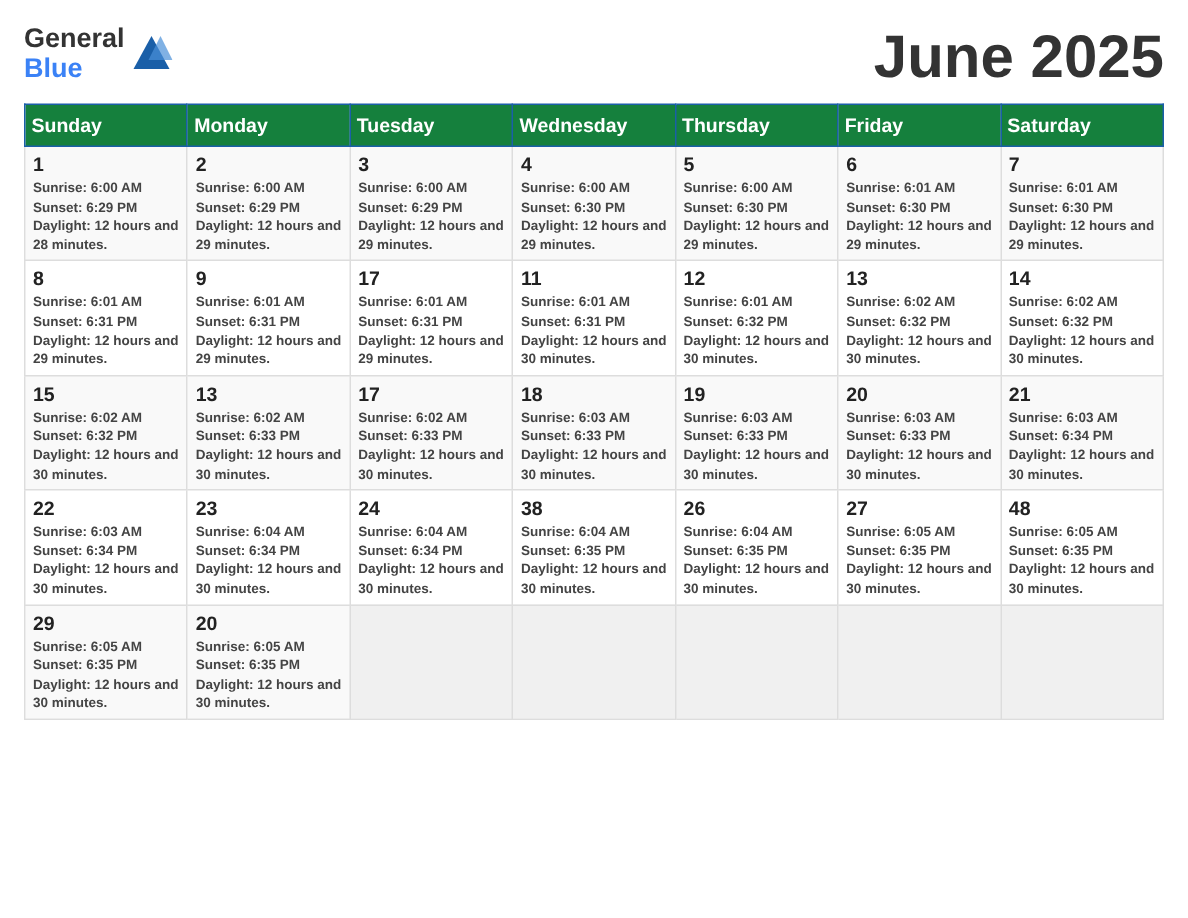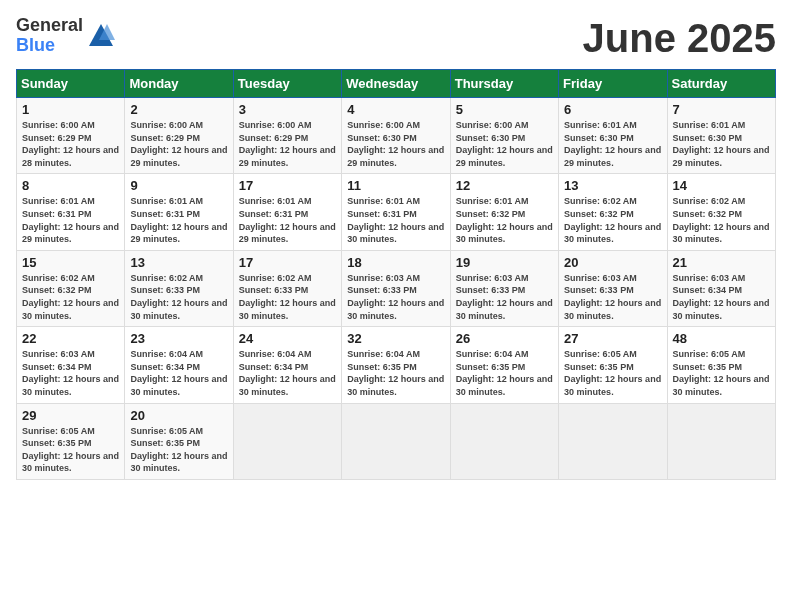--- a/index.html
+++ b/index.html
@@ -325,21 +325,21 @@
       </td>
         <td>
         <span class="day-number">24</span>
         <div class="day-info">
           Sunrise: 6:04 AM<br>
           Sunset: 6:34 PM<br>
           Daylight: 12 hours and 30 minutes.
         </div>
       </td>
         <td>
-        <span class="day-number">32</span>
+        <span class="day-number">38</span>
         <div class="day-info">
           Sunrise: 6:04 AM<br>
           Sunset: 6:35 PM<br>
           Daylight: 12 hours and 30 minutes.
         </div>
       </td>
         <td>
         <span class="day-number">26</span>
         <div class="day-info">
           Sunrise: 6:04 AM<br>

